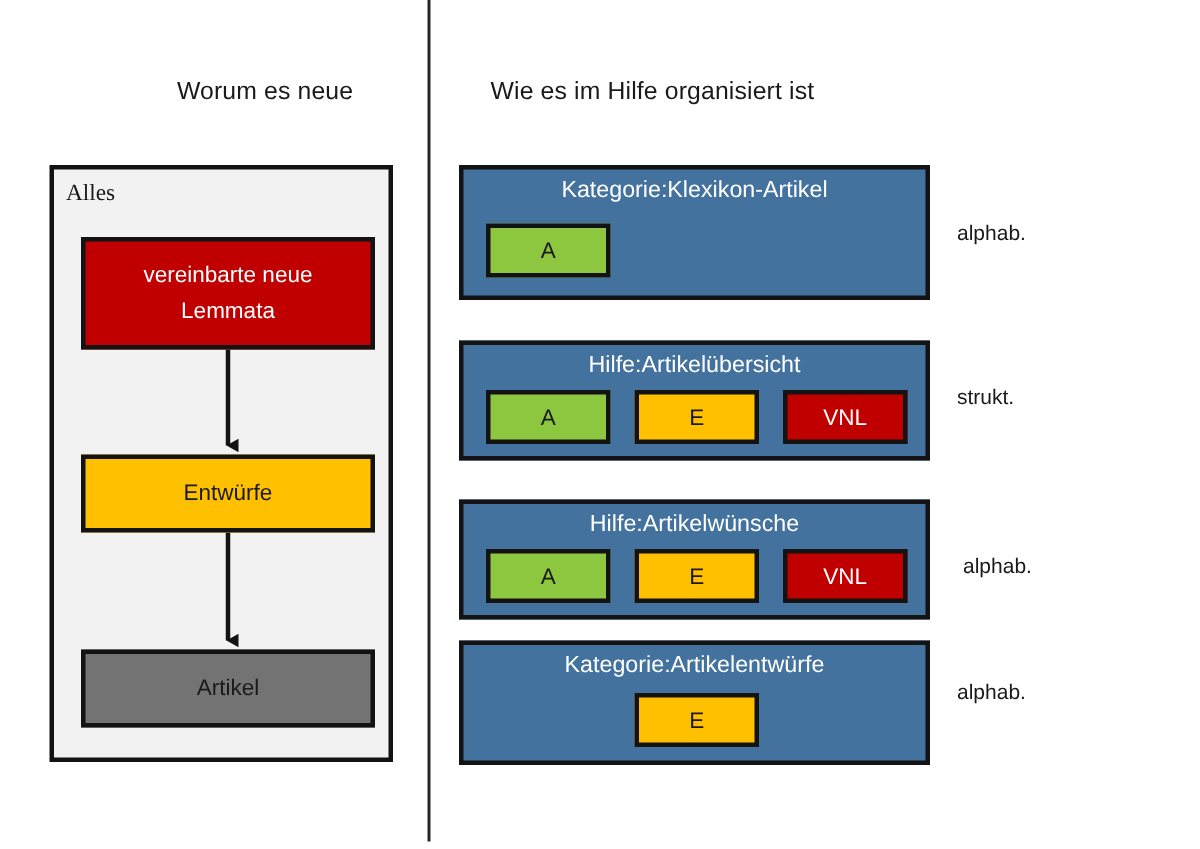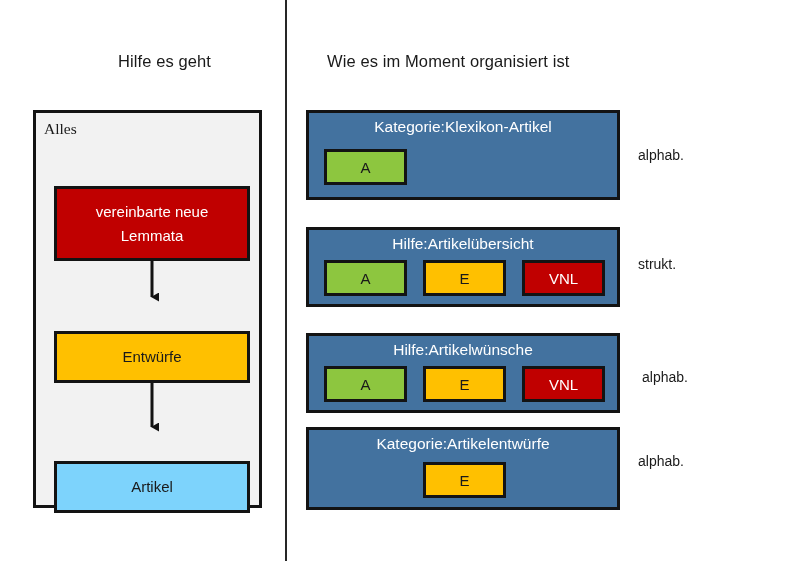--- a/index.html
+++ b/index.html
@@ -63,33 +63,32 @@
     position: absolute;
     box-sizing: border-box;
     border: 3px solid #131313;
     display: flex;
     align-items: center;
     justify-content: center;
     text-align: center;
     font-size: 15px;
     line-height: 1.55;
     padding: 2px 6px;
-    margin-top: 28px;
   }
   #box-lemmata {
     left: 18px; top: 45px; width: 196px; height: 75px;
     background: #c00000; color: #ffffff;
   }
   #box-entwuerfe {
     left: 18px; top: 190px; width: 196px; height: 52px;
     background: #ffc000; color: #1a1a1a;
   }
   #box-artikel {
     left: 18px; top: 320px; width: 196px; height: 52px;
-    background: #7dd3fc; color: #1a1a1a;
+    background: #737373; color: #1a1a1a;
   }
 
   
   .arrow-svg {
     position: absolute;
     left: 0; top: 0;
     width: 229px;
     height: 398px;
     pointer-events: none;
   }
@@ -152,22 +151,22 @@
   #anno-1 { left: 638px; top: 147px; }
   #anno-2 { left: 638px; top: 256px; }
   #anno-3 { left: 642px; top: 369px; }
   #anno-4 { left: 638px; top: 453px; }
 </style>
 </head>
 <body>
 
 <div id="canvas">
 
-  <div class="col-heading" id="heading-left">Hilfe es geht</div>
-  <div class="col-heading" id="heading-right">Wie es im Moment organisiert ist</div>
+  <div class="col-heading" id="heading-left">Worum es neue</div>
+  <div class="col-heading" id="heading-right">Wie es im Hilfe organisiert ist</div>
 
   <div id="divider"></div>
 
   <div id="alles-panel">
 
     <div id="alles-label">Alles</div>
 
     <svg class="arrow-svg" viewBox="0 0 229 398" xmlns="http://www.w3.org/2000/svg">
       <defs>
         <marker id="ah" markerWidth="9" markerHeight="9" refX="4.5" refY="7" orient="auto" markerUnits="userSpaceOnUse">

